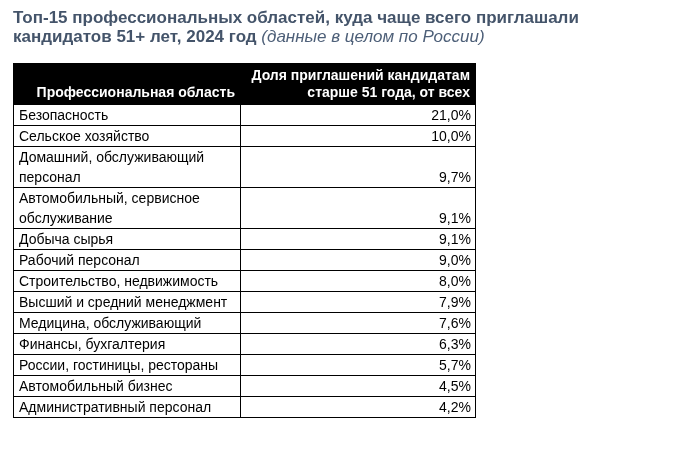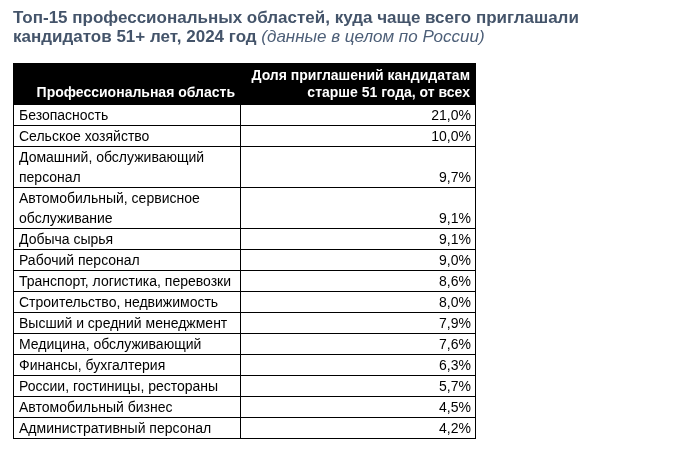--- a/index.html
+++ b/index.html
@@ -100,24 +100,20 @@
   <tr>
     <td class="area">Добыча сырья</td>
     <td class="share">9,1%</td>
   </tr>
 
   <tr>
     <td class="area">Рабочий персонал</td>
     <td class="share">9,0%</td>
   </tr>
 
-  <tr>
-    <td class="area">Транспорт, логистика, перевозки</td>
-    <td class="share">8,6%</td>
-  </tr>
 
   <tr>
     <td class="area">Строительство, недвижимость</td>
     <td class="share">8,0%</td>
   </tr>
 
   <tr>
     <td class="area">Высший и средний менеджмент</td>
     <td class="share">7,9%</td>
   </tr>

